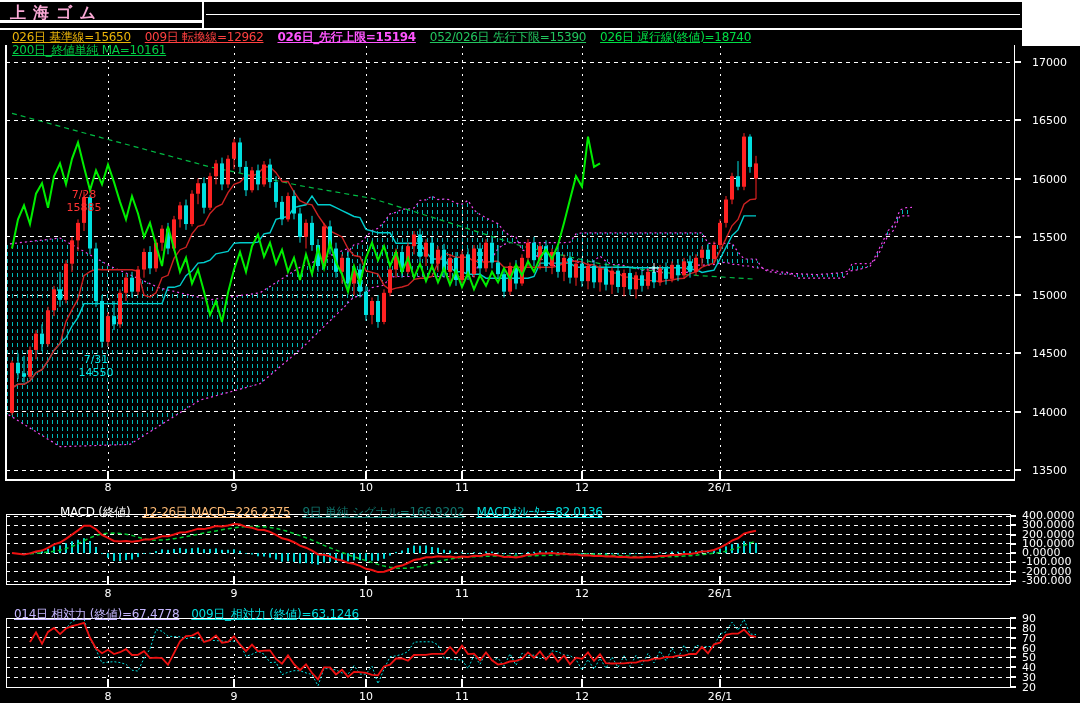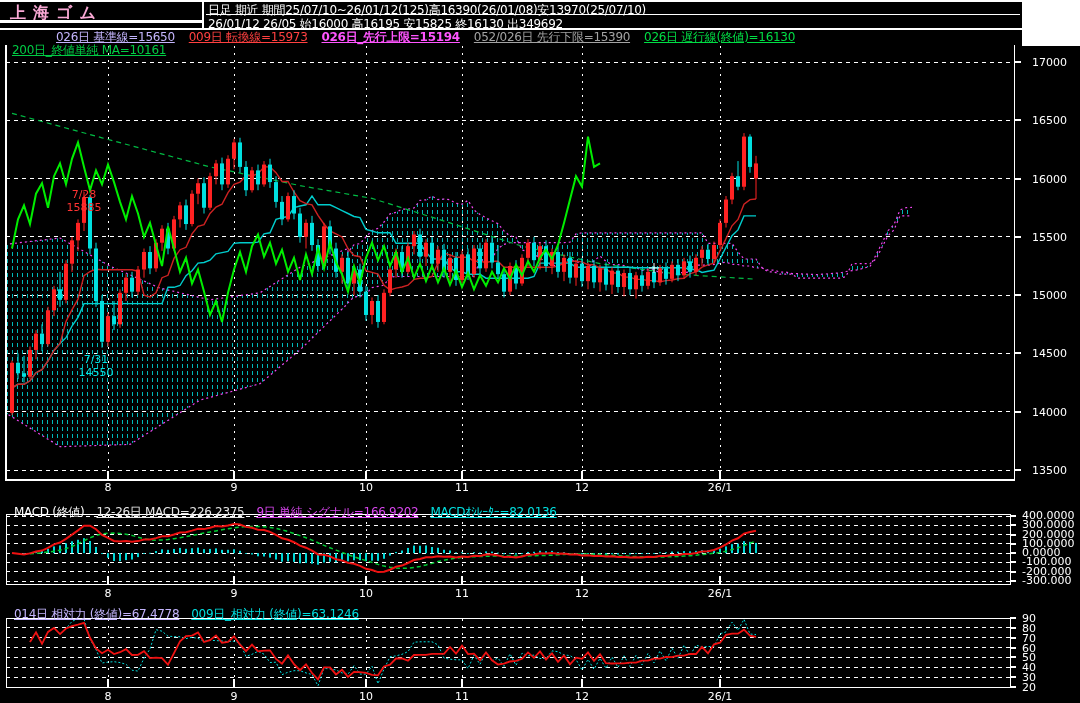--- a/index.html
+++ b/index.html
@@ -5,21 +5,21 @@
   html,body{margin:0;padding:0;background:#000;}
   .screen{position:relative;width:1080px;height:703px;background:#000;overflow:hidden;
           font-family:"DejaVu Sans",sans-serif;color:#fff;}
   .wline{position:absolute;background:#fff;}
   .title-text{position:absolute;left:10px;top:3px;font-size:16px;font-weight:bold;letter-spacing:7px;color:#f9a8d4;}
   .hline{position:absolute;left:208px;font-size:12px;color:#fff;white-space:nowrap;letter-spacing:-0.3px;}
   .indrow{position:absolute;left:12px;font-size:12px;white-space:nowrap;letter-spacing:-0.3px;}
   .indrow span{margin-right:14px;text-decoration:underline;}
   .subhdr{position:absolute;left:14px;font-size:12px;white-space:nowrap;letter-spacing:-0.3px;}
   .subhdr span{margin-right:12px;text-decoration:underline;}
-  .subhdr span.nou{text-decoration:none;}
+  .subhdr span.nou{text-decoration:none;margin-left:46px;}
   .corner{position:absolute;left:1022px;top:0;width:58px;height:46px;background:#fff;}
   svg{position:absolute;left:0;top:0;}
 </style>
 </head>
 <body>
 
 <div class="screen">
 
   <svg id="chart-svg" width="1080" height="703">
       <defs>
@@ -572,24 +572,22 @@
         <line x1="1014" x2="1014" y1="45" y2="479" stroke="#fff" stroke-width="1"></line>
         <rect x="6" y="514" width="1004" height="70" fill="none" stroke="#fff" stroke-width="1"></rect>
         <rect x="6" y="618" width="1004" height="69" fill="none" stroke="#fff" stroke-width="1"></rect>
       </g>
     </svg>
 
   <div class="wline" style="left:0;top:0;width:1080px;height:2px;"></div>
   <div class="title-text">上海ゴム</div>
   <div class="wline" style="left:0;top:20px;width:202px;height:3px;"></div>
   <div class="wline" style="left:202px;top:0;width:2px;height:29px;"></div>
-  <div class="hline" style="top:2px;">日足 期近 期間25/07/10~26/01/12(125)高16390(26/01/08)安13970(25/07/10)</div>
   <div class="wline" style="left:206px;top:14px;width:814px;height:1px;"></div>
-  <div class="hline" style="top:16px;">26/01/12 26/05 始16000 高16195 安15825 終16130 出349692</div>
   <div class="wline" style="left:0;top:28px;width:1080px;height:2px;"></div>
   <div class="corner"></div>
 
-  <div class="indrow" id="ind-row-1" style="top:29px;"><span style="color: #c4b5fd; margin-left: 44px;">026日 基準線=15650</span><span style="color: rgb(255, 64, 64);">009日 転換線=15973</span><span style="color: rgb(255, 85, 255); font-weight: bold;">026日_先行上限=15194</span><span style="color: #a3a3a3;">052/026日 先行下限=15390</span><span style="color: rgb(0, 221, 68);">026日 遅行線(終値)=16130</span></div>
+  <div class="indrow" id="ind-row-1" style="top:29px;"><span style="color: #eab308;">026日 基準線=15650</span><span style="color: rgb(255, 64, 64);">009日 転換線=12962</span><span style="color: rgb(255, 85, 255); font-weight: bold;">026日_先行上限=15194</span><span style="color: #22c55e;">052/026日 先行下限=15390</span><span style="color: rgb(0, 221, 68);">026日 遅行線(終値)=18740</span></div>
   <div class="indrow" id="ind-row-2" style="top:42px;"><span style="color: rgb(0, 204, 68);">200日_終値単純 MA=10161</span></div>
 
-  <div class="subhdr" id="macd-header-row" style="top:504px;"><span class="nou" style="color: rgb(255, 255, 255);">MACD (終値)</span><span style="color: #e5e5e5; text-align: right;">12-26日 MACD=226.2375</span><span style="color: #d946ef;">9日 単純 シグナル=166.9202</span><span style="color: rgb(0, 224, 224);">MACDｵｼﾚｰﾀｰ=82.0136</span></div>
+  <div class="subhdr" id="macd-header-row" style="top:504px;"><span class="nou" style="color: rgb(255, 255, 255);">MACD (終値)</span><span style="color: #fdba74; text-align: right;">12-26日 MACD=226.2375</span><span style="color: #0f766e;">9日 単純 シグナル=166.9202</span><span style="color: rgb(0, 224, 224);">MACDｵｼﾚｰﾀｰ=82.0136</span></div>
   <div class="subhdr" id="rsi-header-row" style="top:606px;"><span style="color: #c4b5fd;">014日 相対力 (終値)=67.4778</span><span style="color: rgb(0, 224, 224);">009日_相対力 (終値)=63.1246</span></div>
 </div>
 
 </body></html>

